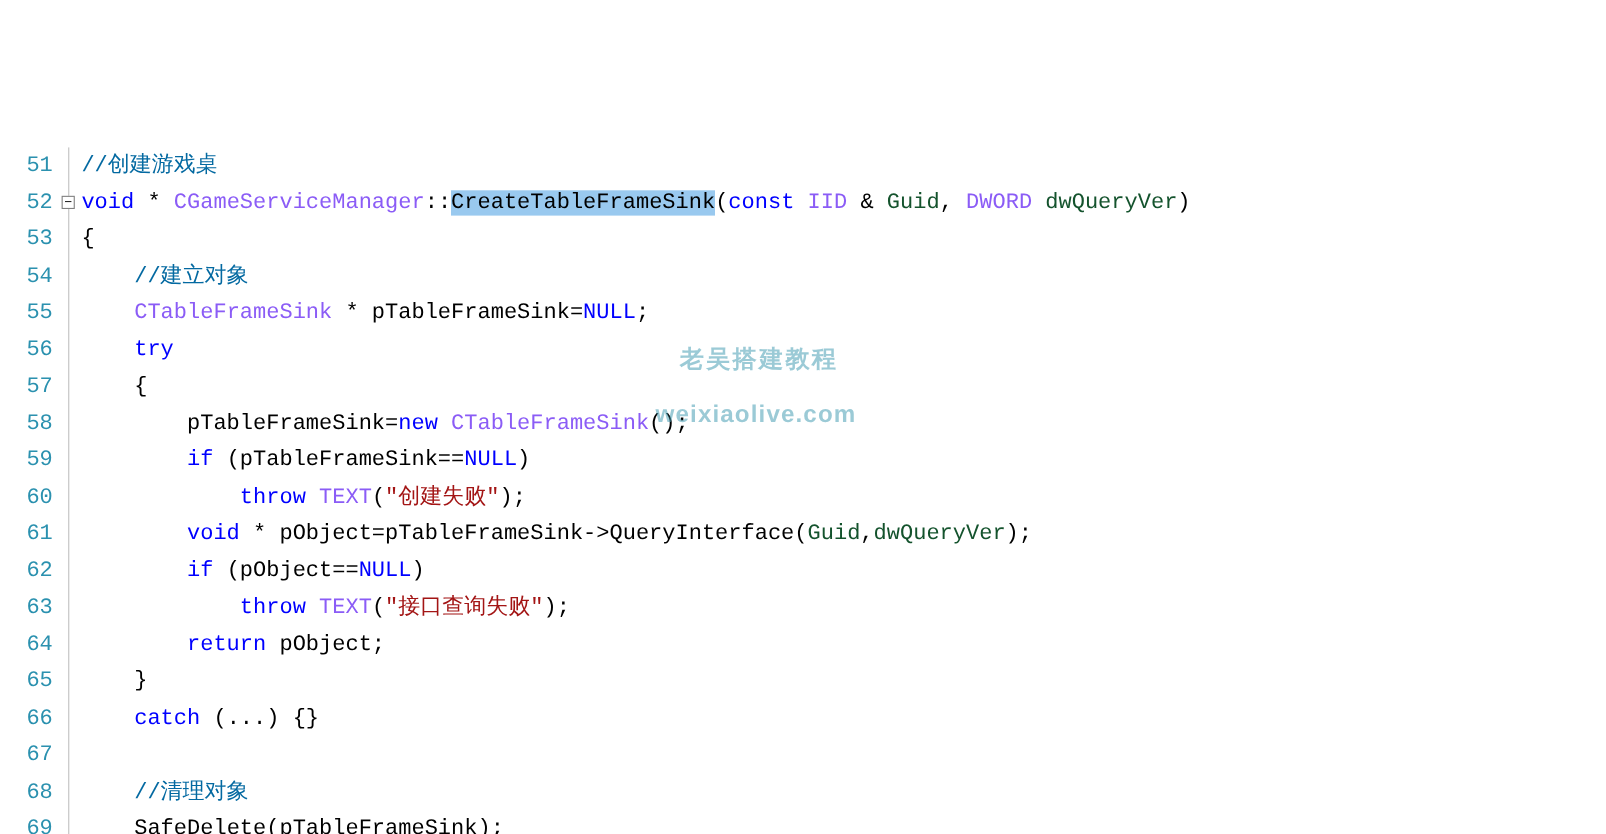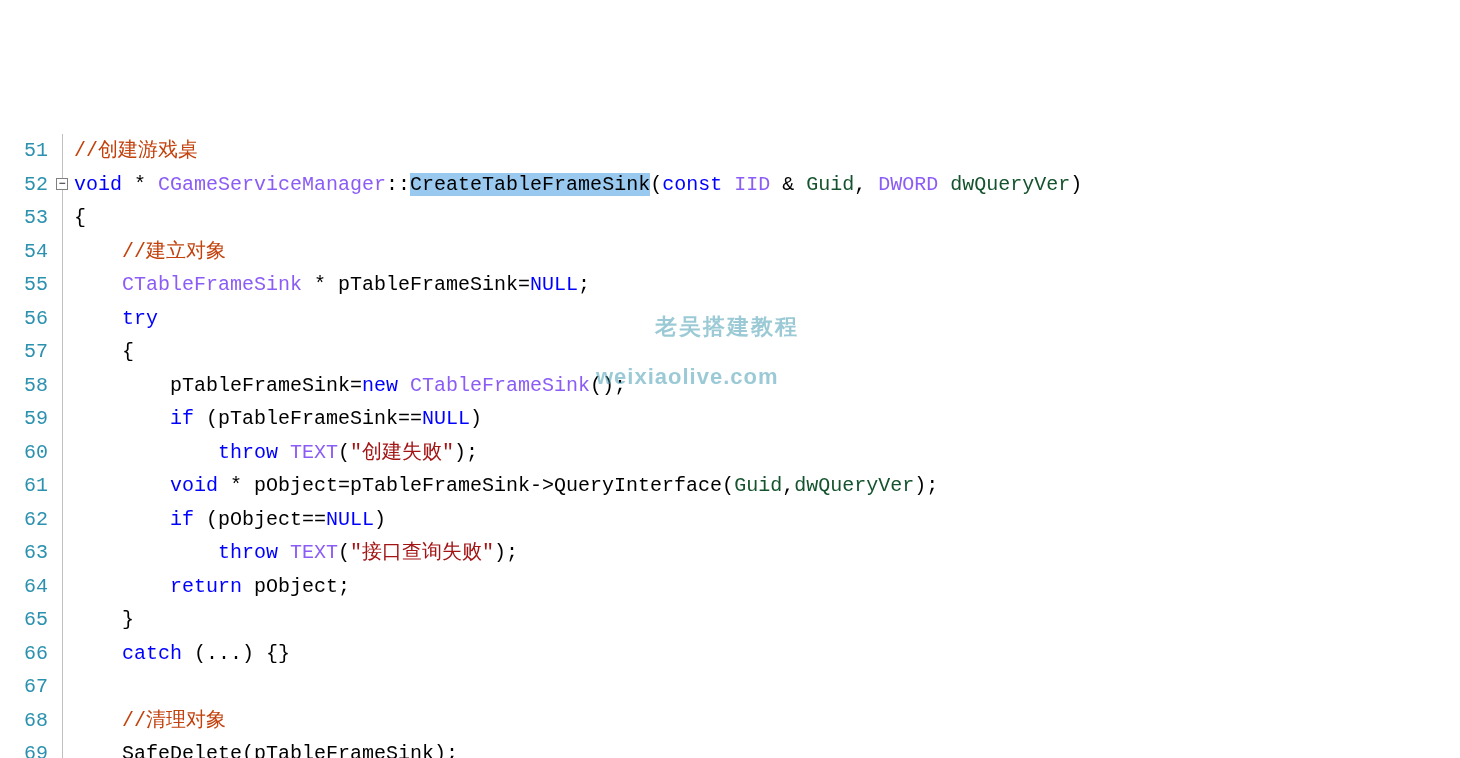--- a/index.html
+++ b/index.html
@@ -46,21 +46,21 @@
   font-size:12px;
   line-height:10px;
   text-align:center;
   color:#000;
 }
 .code {
   flex:1;
   padding-left:2px;
 }
 .ln { height:33.5px; }
-.c-comment { color:#c2410c;text-align:center; }
+.c-comment { color:#0369a1;text-align:center; }
 .c-keyword { color:#0000ff;text-align:right; }
 .c-type    { color:#8b5cf6; }
 .c-str     { color:#a31515; }
 .c-ident   { color:#14532d; }
 .c-op, .c-punc, .c-text { color:#000000; }
 .c-hl      { background:#99c9ef; color:#000;margin-top:16px; }
 .watermark1 {
   position:absolute;
   color:#4aa0b5;
   font-family:"Microsoft YaHei",sans-serif;
@@ -85,17 +85,17 @@
 <body>
 
 
 
 <div class="editor">
   <div class="gutter" id="gutter"><div class="ln">51</div><div class="ln">52</div><div class="ln">53</div><div class="ln">54</div><div class="ln">55</div><div class="ln">56</div><div class="ln">57</div><div class="ln">58</div><div class="ln">59</div><div class="ln">60</div><div class="ln">61</div><div class="ln">62</div><div class="ln">63</div><div class="ln">64</div><div class="ln">65</div><div class="ln">66</div><div class="ln">67</div><div class="ln">68</div><div class="ln">69</div></div>
   <div class="fold" id="fold"><div class="fold-line"></div><div class="ln"></div><div class="fold-box" style="top: 43.5px;">−</div><div class="ln"></div><div class="ln"></div><div class="ln"></div><div class="ln"></div><div class="ln"></div><div class="ln"></div><div class="ln"></div><div class="ln"></div><div class="ln"></div><div class="ln"></div><div class="ln"></div><div class="ln"></div><div class="ln"></div><div class="ln"></div><div class="ln"></div><div class="ln"></div><div class="ln"></div><div class="ln"></div></div>
   <div class="code" id="code"><div class="ln"><span></span><span class="c-comment">//创建游戏桌</span></div><div class="ln"><span></span><span class="c-keyword">void</span><span class="c-text"> * </span><span class="c-type">CGameServiceManager</span><span class="c-text">::</span><span class="c-hl">CreateTableFrameSink</span><span class="c-text">(</span><span class="c-keyword">const</span><span class="c-text"> </span><span class="c-type">IID</span><span class="c-text"> &amp; </span><span class="c-ident">Guid</span><span class="c-text">, </span><span class="c-type">DWORD</span><span class="c-text"> </span><span class="c-ident">dwQueryVer</span><span class="c-text">)</span></div><div class="ln"><span></span><span class="c-text">{</span></div><div class="ln"><span>    </span><span class="c-comment">//建立对象</span></div><div class="ln"><span>    </span><span class="c-type">CTableFrameSink</span><span class="c-text"> * pTableFrameSink=</span><span class="c-keyword">NULL</span><span class="c-text">;</span></div><div class="ln"><span>    </span><span class="c-keyword">try</span></div><div class="ln"><span>    </span><span class="c-text">{</span></div><div class="ln"><span>        </span><span class="c-text">pTableFrameSink=</span><span class="c-keyword">new</span><span class="c-text"> </span><span class="c-type">CTableFrameSink</span><span class="c-text">();</span></div><div class="ln"><span>        </span><span class="c-keyword">if</span><span class="c-text"> (pTableFrameSink==</span><span class="c-keyword">NULL</span><span class="c-text">)</span></div><div class="ln"><span>            </span><span class="c-keyword">throw</span><span class="c-text"> </span><span class="c-type">TEXT</span><span class="c-text">(</span><span class="c-str">"创建失败"</span><span class="c-text">);</span></div><div class="ln"><span>        </span><span class="c-keyword">void</span><span class="c-text"> * pObject=pTableFrameSink-&gt;QueryInterface(</span><span class="c-ident">Guid</span><span class="c-text">,</span><span class="c-ident">dwQueryVer</span><span class="c-text">);</span></div><div class="ln"><span>        </span><span class="c-keyword">if</span><span class="c-text"> (pObject==</span><span class="c-keyword">NULL</span><span class="c-text">)</span></div><div class="ln"><span>            </span><span class="c-keyword">throw</span><span class="c-text"> </span><span class="c-type">TEXT</span><span class="c-text">(</span><span class="c-str">"接口查询失败"</span><span class="c-text">);</span></div><div class="ln"><span>        </span><span class="c-keyword">return</span><span class="c-text"> pObject;</span></div><div class="ln"><span>    </span><span class="c-text">}</span></div><div class="ln"><span>    </span><span class="c-keyword">catch</span><span class="c-text"> (...) {}</span></div><div class="ln"></div><div class="ln"><span>    </span><span class="c-comment">//清理对象</span></div><div class="ln"><span>    </span><span class="c-text">SafeDelete(pTableFrameSink);</span></div></div>
 </div>
 
-<div class="watermark1" style="left:655px;top:310px">老吴搭建教程</div>
+<div class="watermark1" style="left:618px;top:310px">老吴搭建教程</div>
 <div class="watermark2" style="left:596px;top:360px">weixiaolive.com</div>
 
 
 
 
 </body></html>

